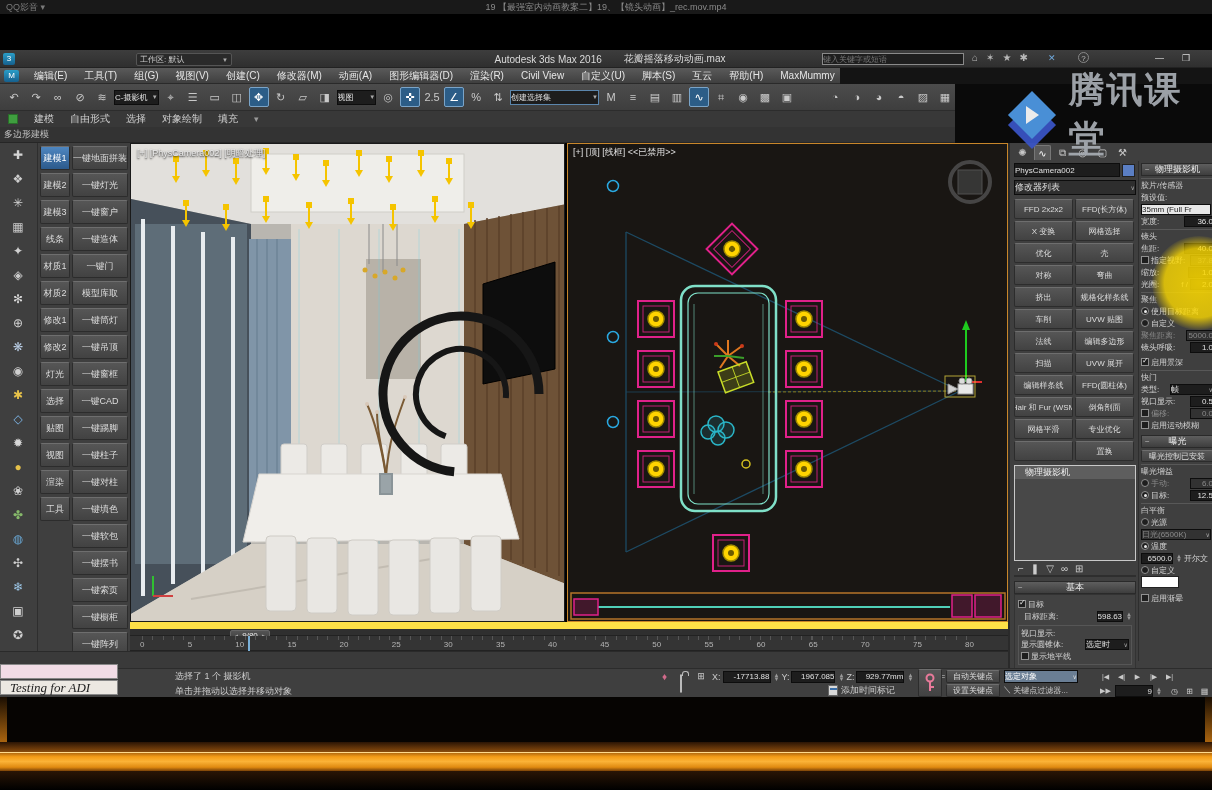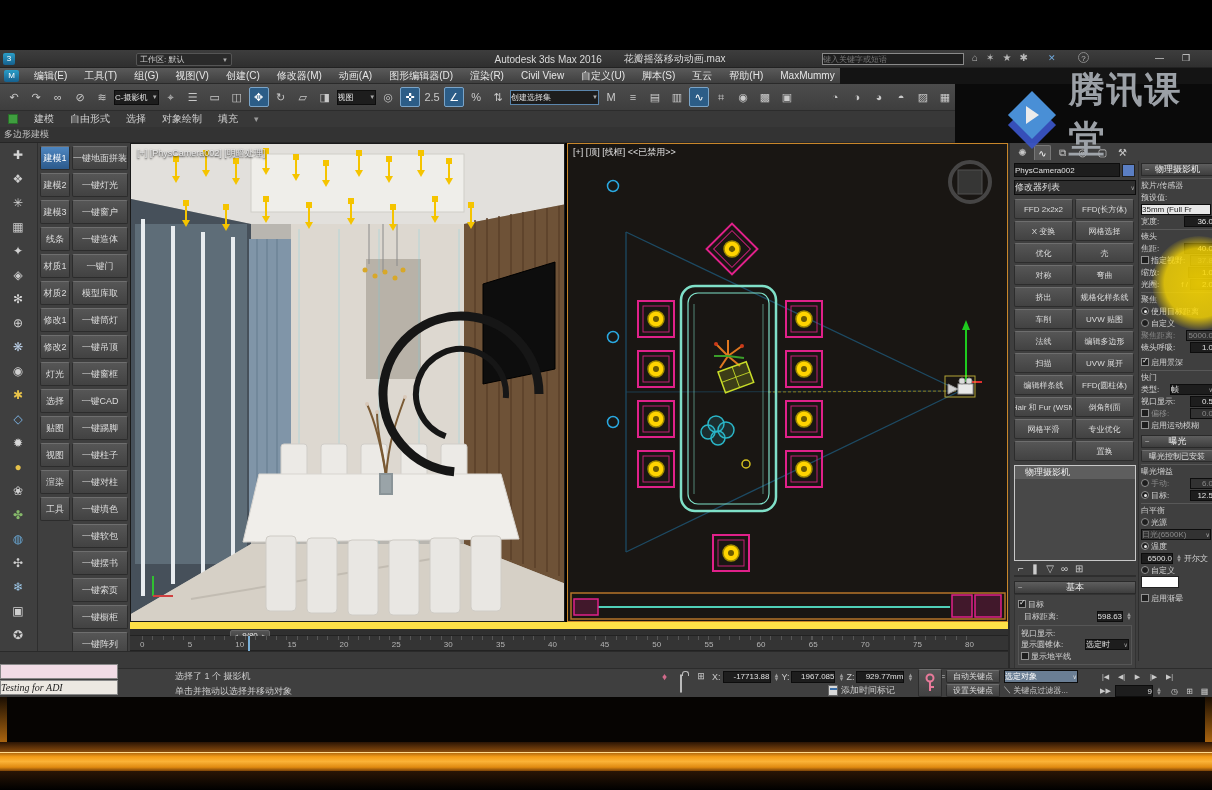--- a/index.html
+++ b/index.html
@@ -42,20 +42,24 @@
           color:#c8c8c8; border-radius:2px 2px 0 0; }
   .ptab.sel { background:#5a5a5a; border:1px solid #777; border-bottom:none; color:#fff; }
   .lock-ico { width:9px; height:7px; border:1px solid #bbb; border-radius:1px; position:relative; }
   .lock-ico::before { content:""; position:absolute; left:1px; top:-4px; width:5px; height:4px; border:1px solid #bbb; border-bottom:none; border-radius:3px 3px 0 0; }
 </style>
 </head>
 <body>
 
 <div id="screen">
 
+  <div class="abs flex" style="left:0;top:0;width:1212px;height:14px;background:#191919;">
+    <span class="txt" style="color:#7a7a7a;font-size:9px;margin-left:6px;">QQ影音 ▾</span>
+    <span class="txt" style="color:#8a8a8a;font-size:9px;position:absolute;left:50%;transform:translateX(-50%);">19 【最强室内动画教案二】19、【镜头动画】_rec.mov.mp4</span>
+  </div>
 
   <div class="abs" style="left:0;top:50px;width:1212px;height:18px;background:linear-gradient(#3d3d3d,#2f2f2f);border-bottom:1px solid #222;">
     <div class="abs" style="left:3px;top:3px;width:12px;height:12px;background:linear-gradient(#2a9ec8,#16608e);color:#fff;font-size:8px;text-align:center;line-height:12px;border-radius:2px;">3</div>
     <div class="abs flex" style="left:136px;top:3px;width:96px;height:13px;background:#2a2a2a;border:1px solid #555;border-radius:2px;padding:0 3px;">
       <span class="txt" style="font-size:8px;">工作区: 默认</span>
       <span class="dd-arrow">▼</span>
     </div>
     <div class="abs flex" style="left:380px;top:2px;width:460px;height:14px;justify-content:center;gap:22px;">
       <span class="txt" style="color:#dadada;font-size:10px;">Autodesk 3ds Max 2016</span>
       <span class="txt" style="color:#dadada;font-size:10px;">花瓣摇落移动动画.max</span>
@@ -801,21 +805,21 @@
         </div>
     </div>
   </div>
 
   <div class="abs" style="left:0;top:651px;width:1008px;height:17px;background:#3a3a3a;border-top:1px solid #2a2a2a;"></div>
 
   <div class="abs" style="left:0;top:668px;width:1212px;height:29px;background:#3f3f3f;border-top:1px solid #2c2c2c;">
     
     <div class="abs" style="left:0;top:-5px;width:118px;height:15px;background:#f2dce6;border:1px solid #888;"></div>
     <div class="abs flex" style="left:0;top:11px;width:118px;height:15px;background:#ece8e2;border:1px solid #888;">
-      <span style="font-family:'Liberation Serif',serif;font-style:italic;font-size:10px;color:#222;margin-left:0;">Testing for ADI</span>
+      <span style="font-family:'Liberation Serif',serif;font-style:italic;font-size:13px;color:#222;margin-left:9px;">Testing for ADI</span>
     </div>
     <span class="abs txt" style="left:175px;top:1px;">选择了 1 个 摄影机</span>
     <span class="abs txt" style="left:175px;top:16px;">单击并拖动以选择并移动对象</span>
     
     <span class="abs" style="left:662px;top:2px;color:#d06a8a;font-size:10px;">♦</span>
     <span class="abs lock-ico" style="left:680px;top:6px;"></span>
     <span class="abs tbico" style="left:694px;top:0px;width:14px;height:14px;font-size:9px;">⊞</span>
     
     <div class="abs flex" style="left:712px;top:1px;gap:2px;">
       <span class="txt">X:</span>

